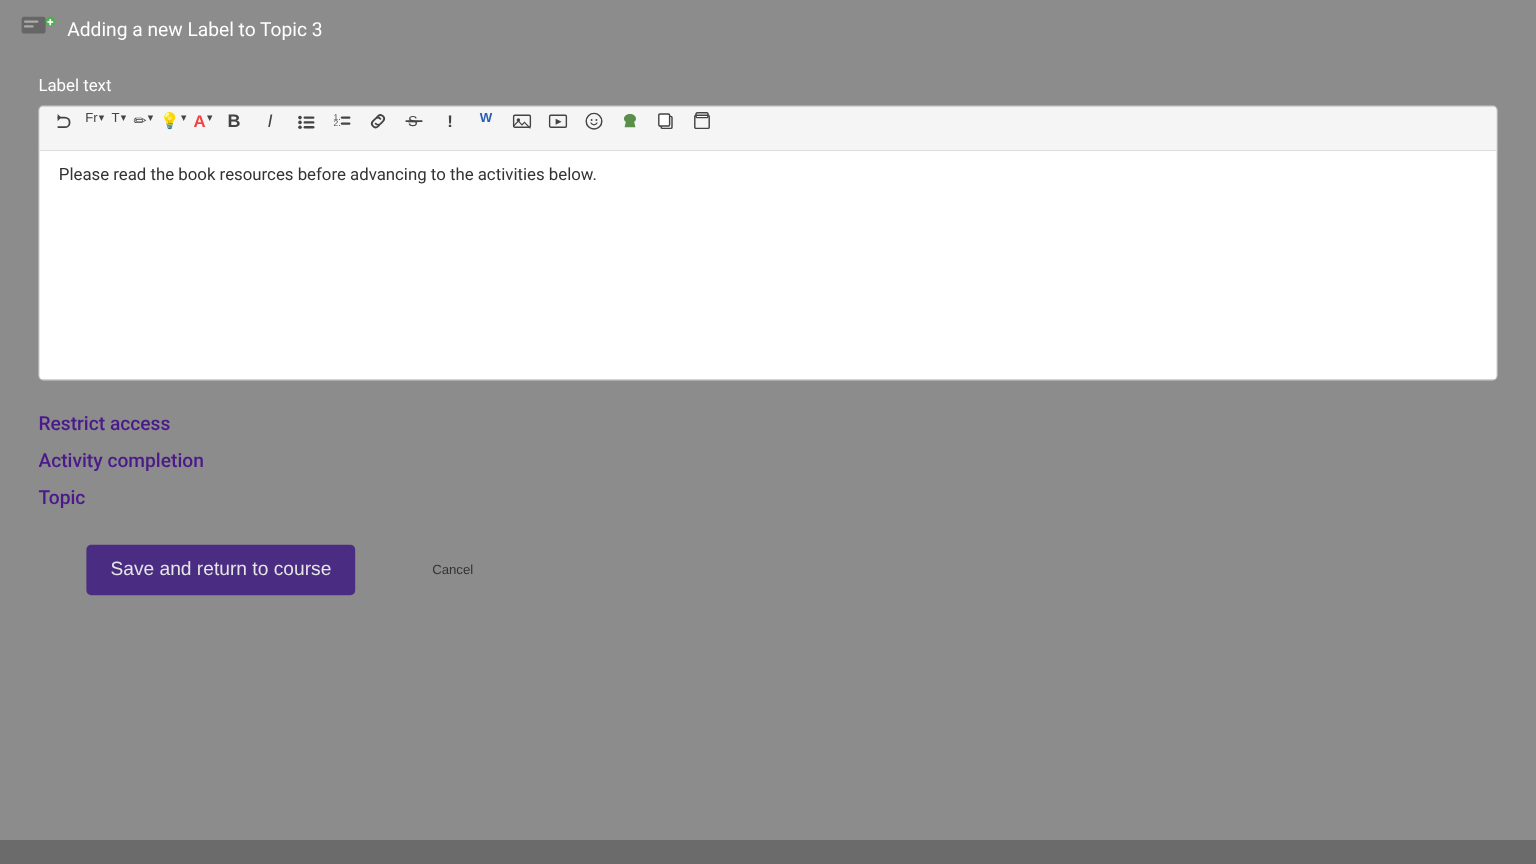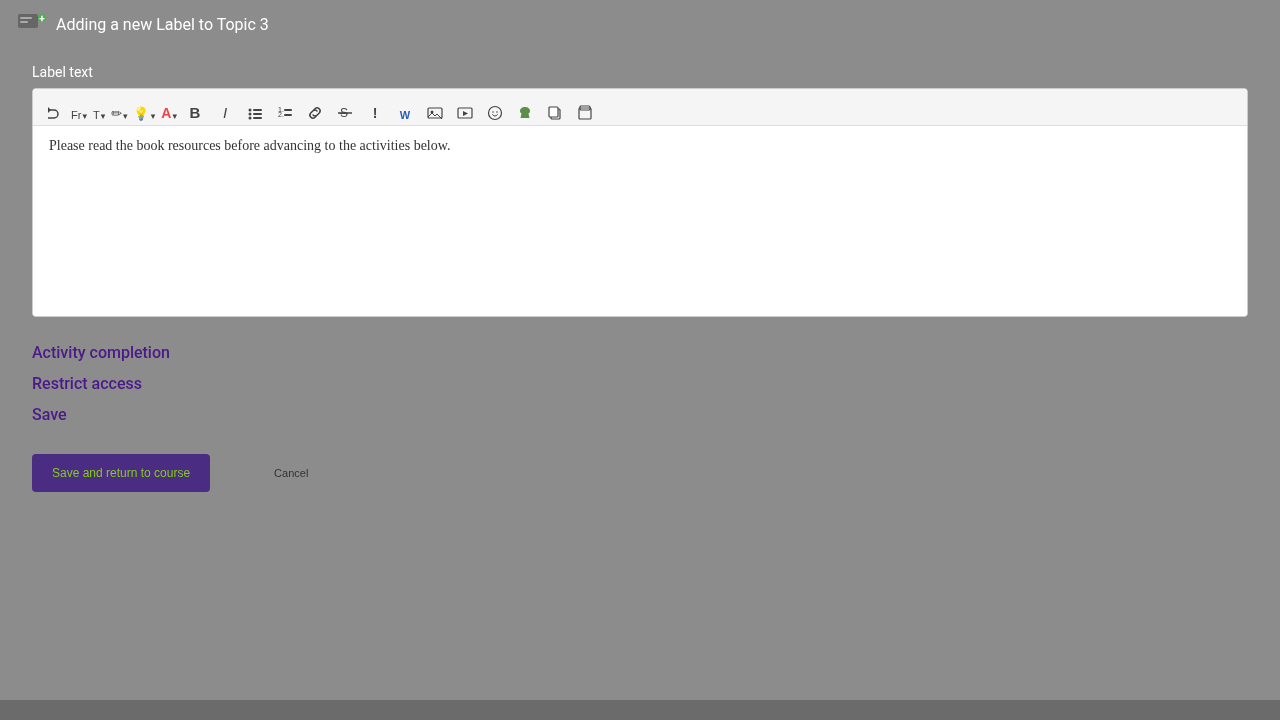--- a/index.html
+++ b/index.html
@@ -72,21 +72,21 @@
       align-items: center;
       padding: 4px 6px;
       background: #f5f5f5;
       border-bottom: 1px solid #ddd;
       flex-wrap: nowrap;
       gap: 2px;
     }
 
     .toolbar-btn {
       display: inline-flex;
-      align-items: flex-end;
+      align-items: flex-start;
       justify-content: center;
       width: 28px;
       height: 28px;
       border: none;
       background: transparent;
       cursor: pointer;
       border-radius: 3px;
       font-size: 13px;
       color: #444;
       padding: 0;
@@ -97,21 +97,20 @@
       padding: 0 2px;
       gap: 1px;
     }
 
     .editor-body {
       padding: 12px 16px;
       min-height: 190px;
       color: #333;
       font-size: 14px;
       background: #fff;
-      font-family: Liberation Serif, serif;
     }
 
     
     .sections-area {
       margin-top: 20px;
     }
 
     .section-link {
       display: block;
       color: #4a1a8a;
@@ -125,27 +124,28 @@
     
     .actions-area {
       margin-top: 24px;
       display: flex;
       align-items: center;
       gap: 24px;
     }
 
     .btn-save {
       background-color: #4a2c82;
-      color: #84cc16;
+      color: #e5e5e5;
       border: none;
       border-radius: 4px;
       padding: 12px 20px;
-      font-size: 12px;
+      font-size: 16px;
       font-weight: 500;
       cursor: pointer;
+      margin-left: 40px;
     }
 
     .btn-cancel {
       background: transparent;
       border: none;
       color: #333;
       font-size: 11px;
       cursor: pointer;
       padding: 12px 4px;
       margin-left: 36px;
@@ -314,23 +314,23 @@
         </button>
 
       </div>
 
       <div class="editor-body">
         <p>Please read the book resources before advancing to the activities below.</p>
       </div>
     </div>
 
     <div class="sections-area">
+      <a class="section-link" href="#">Restrict access</a>
       <a class="section-link" href="#">Activity completion</a>
-      <a class="section-link" href="#">Restrict access</a>
-      <a class="section-link" href="#">Save</a>
+      <a class="section-link" href="#">Topic</a>
     </div>
 
     <div class="actions-area">
       <button class="btn-save">Save and return to course</button>
       <button class="btn-cancel">Cancel</button>
     </div>
 
   </div>
 
   <div class="footer-bar"></div>

